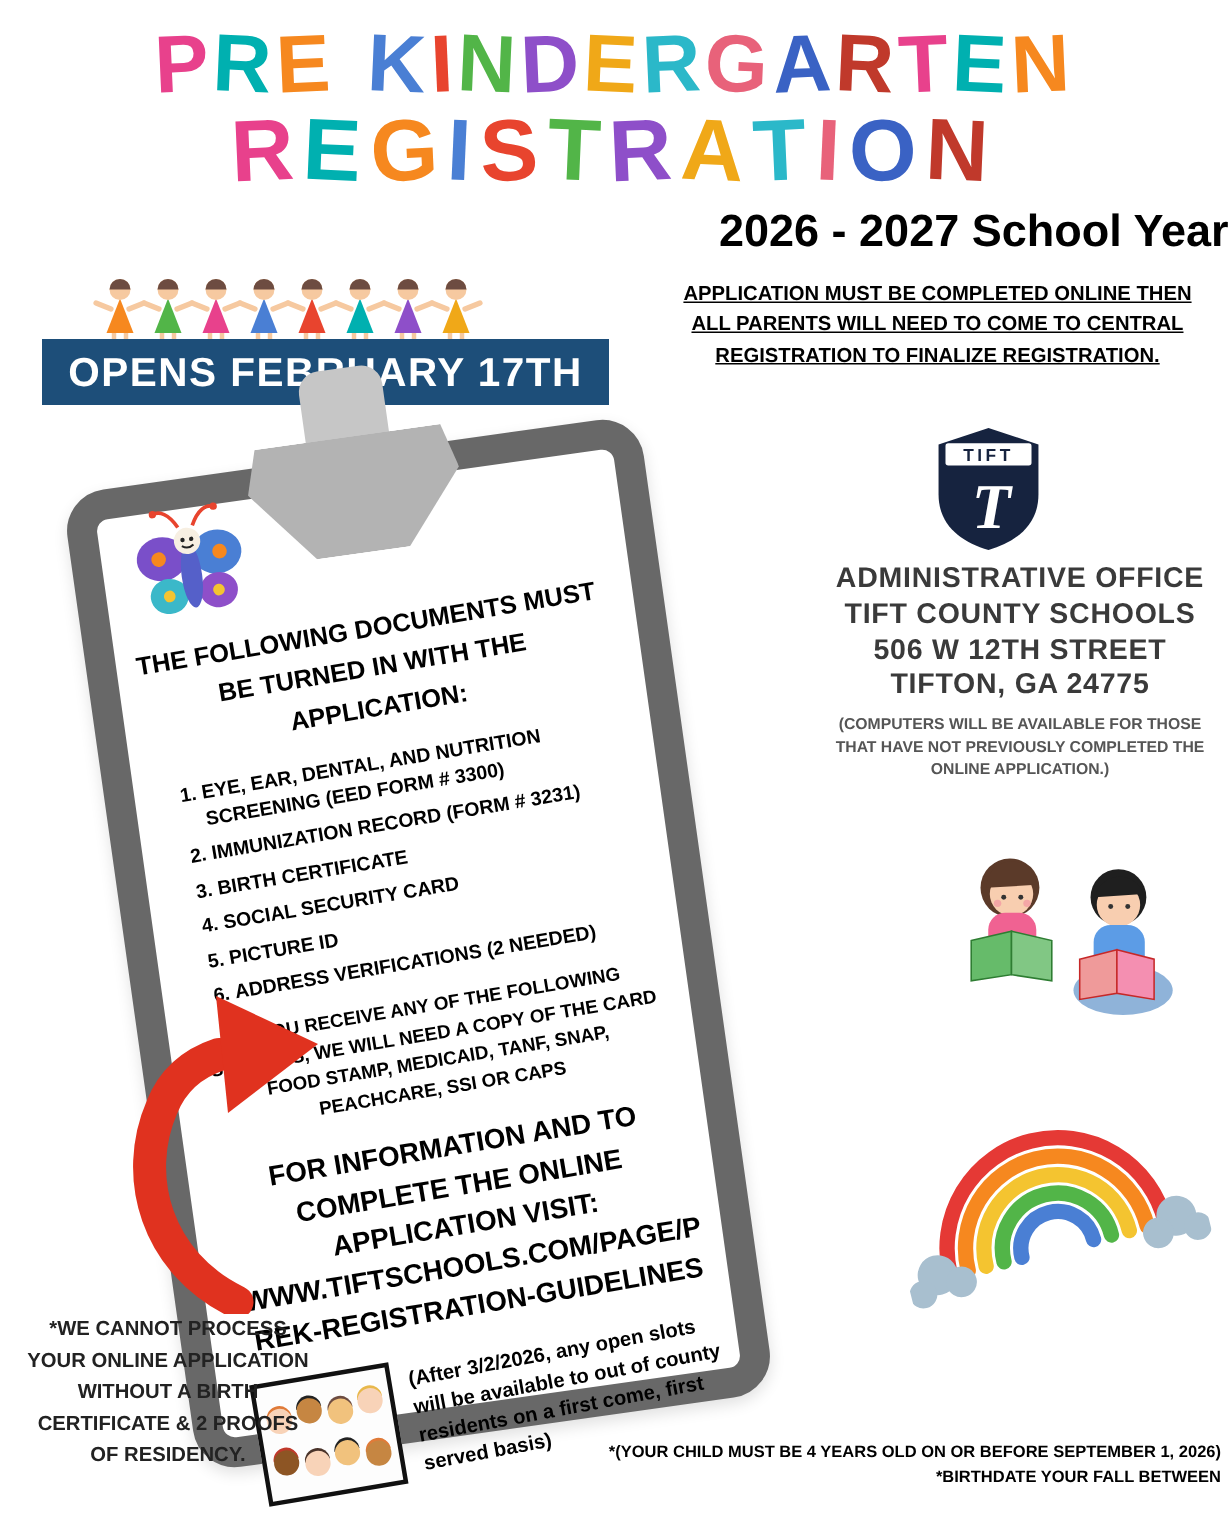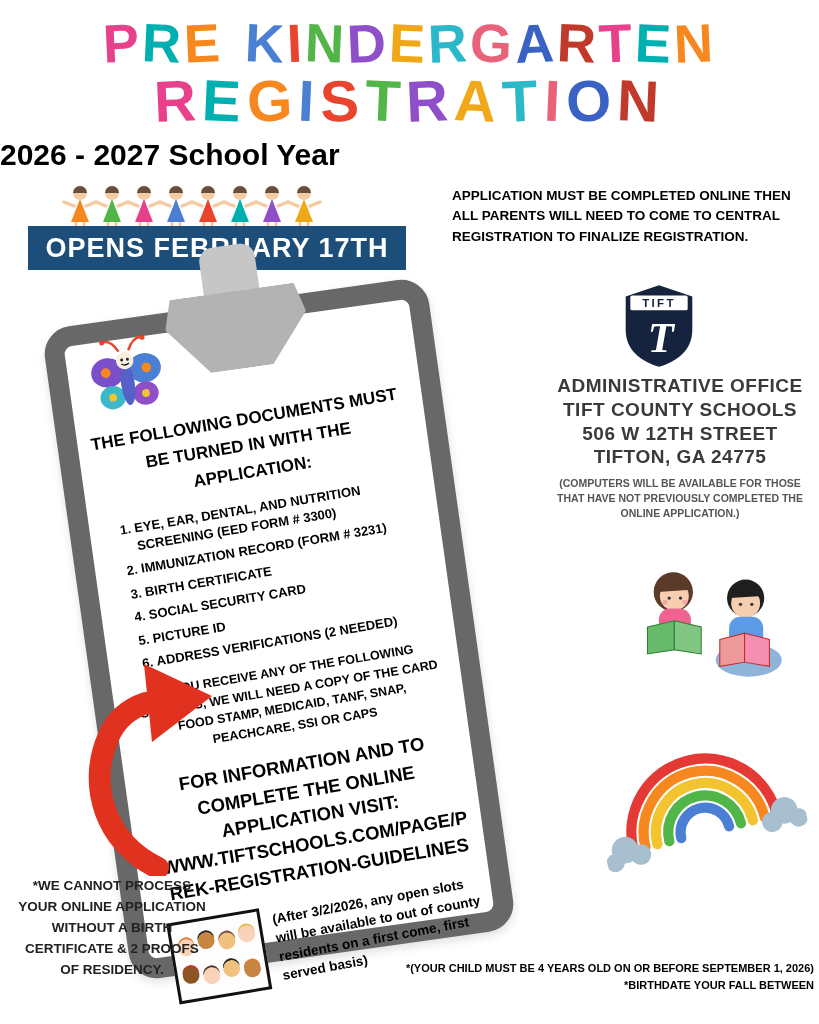--- a/index.html
+++ b/index.html
@@ -7,35 +7,35 @@
   .page {
     position:relative; width:819px; height:1024px; margin:0 auto;
     background:#ffffff; overflow:hidden;
     font-family:"Liberation Sans", sans-serif; color:#1a1a1a;
   }
 
   
   .title-line { position:absolute; width:100%; text-align:center; font-weight:800; line-height:1; }
   .title-line1 { top:16px; font-size:54px; letter-spacing:3px; }
   .title-line2 { top:72px; font-size:58px; letter-spacing:6px; }
-  .subtitle { position:absolute; top:138px; width:100%; text-align:left;
+  .subtitle { position:absolute; top:138px; width:100%; text-align:right;
     font-size:30px; font-weight:800; color:#000; }
 
   
   .kids-row { position:absolute; left:62px; top:182px; }
   .opens-banner {
     position:absolute; left:28px; top:226px; width:378px; height:44px;
     background:#1d4e79; color:#fff; display:flex; align-items:center; justify-content:center;
     font-size:27px; font-weight:800; letter-spacing:1px;
   }
 
   
   .online-notice {
     position:absolute; left:452px; top:186px; width:346px;
-    font-size:13.5px; font-weight:800; line-height:1.5; color:#000;
+    font-size:13.5px; font-weight:800; text-align:center; line-height:1.5; color:#000;text-decoration:underline;
   }
   .tift-logo { position:absolute; left:622px; top:283px; }
   .office-address {
     position:absolute; left:540px; top:374px; width:280px; text-align:center;
     font-size:19px; font-weight:600; color:#3a3a3a; line-height:1.25; letter-spacing:.5px;
   }
   .computers-note {
     position:absolute; left:552px; top:476px; width:256px; text-align:center;
     font-size:10.5px; font-weight:700; color:#555; line-height:1.45;
   }

